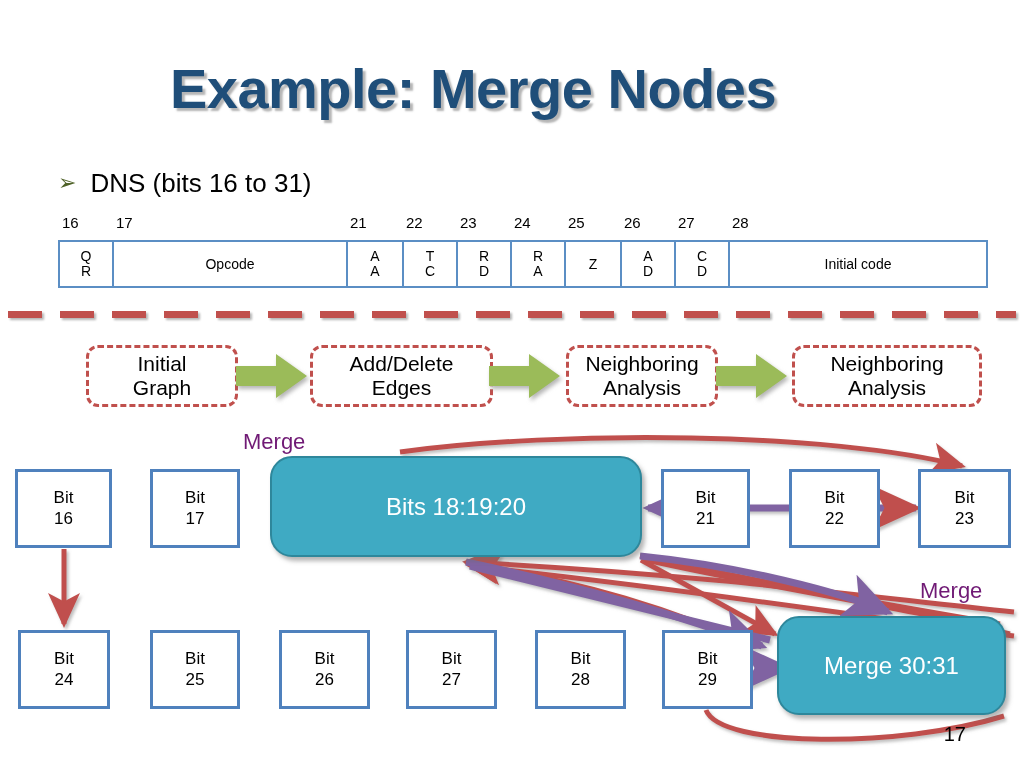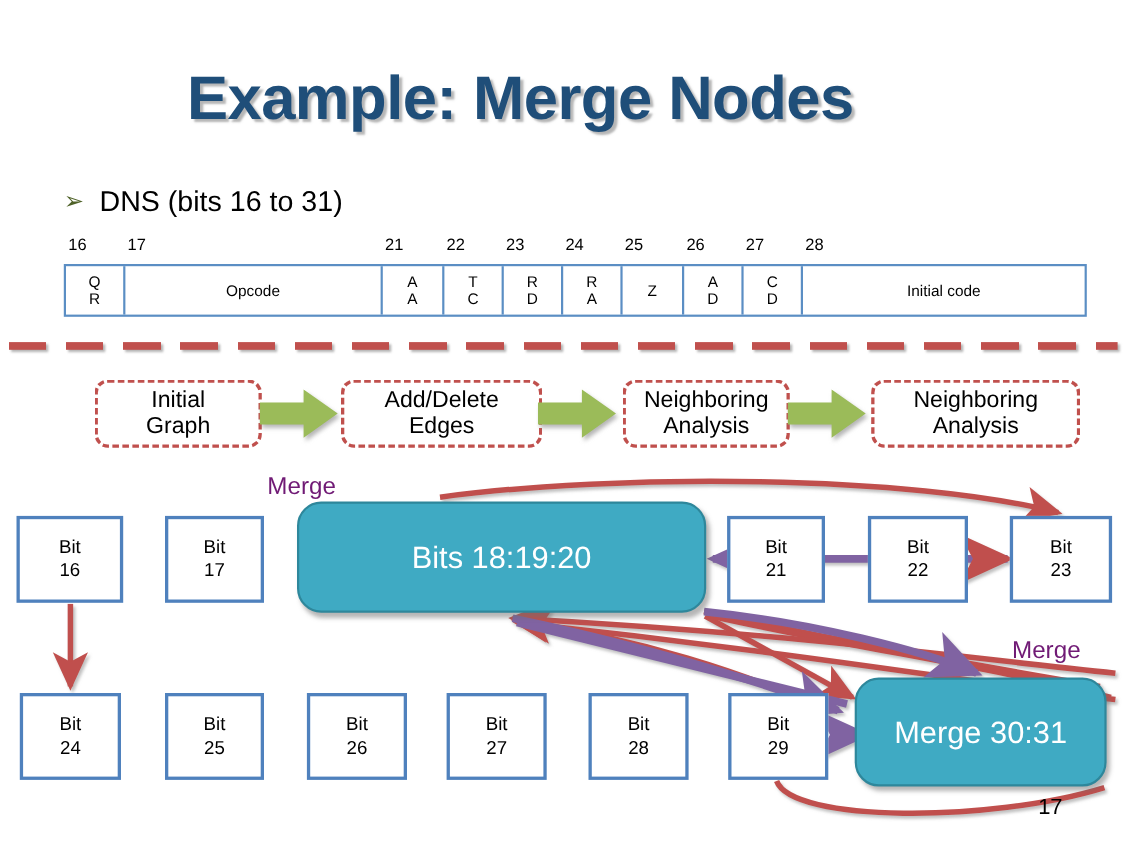--- a/index.html
+++ b/index.html
@@ -142,21 +142,21 @@
   }
   .merge-node {
     position: absolute;
     background: #3FAAC3;
     border: 2px solid #2E879B;
     border-radius: 22px;
     box-sizing: border-box;
     display: flex;
     align-items: center;
     justify-content: center;
-    font-size: 28px;
+    font-size: 24px;
     color: #ffffff;
     z-index: 7;
     box-shadow: 3px 4px 4px rgba(110,110,110,0.5);
   }
   .merge-label {
     position: absolute;
     font-size: 22px;
     color: #701a75;
     z-index: 6;
     white-space: nowrap;

